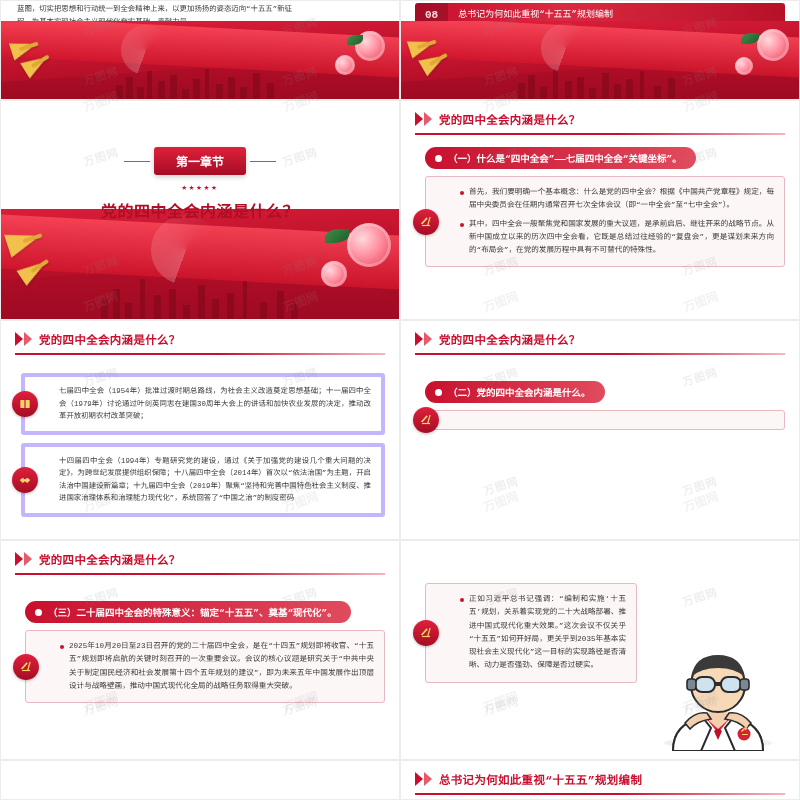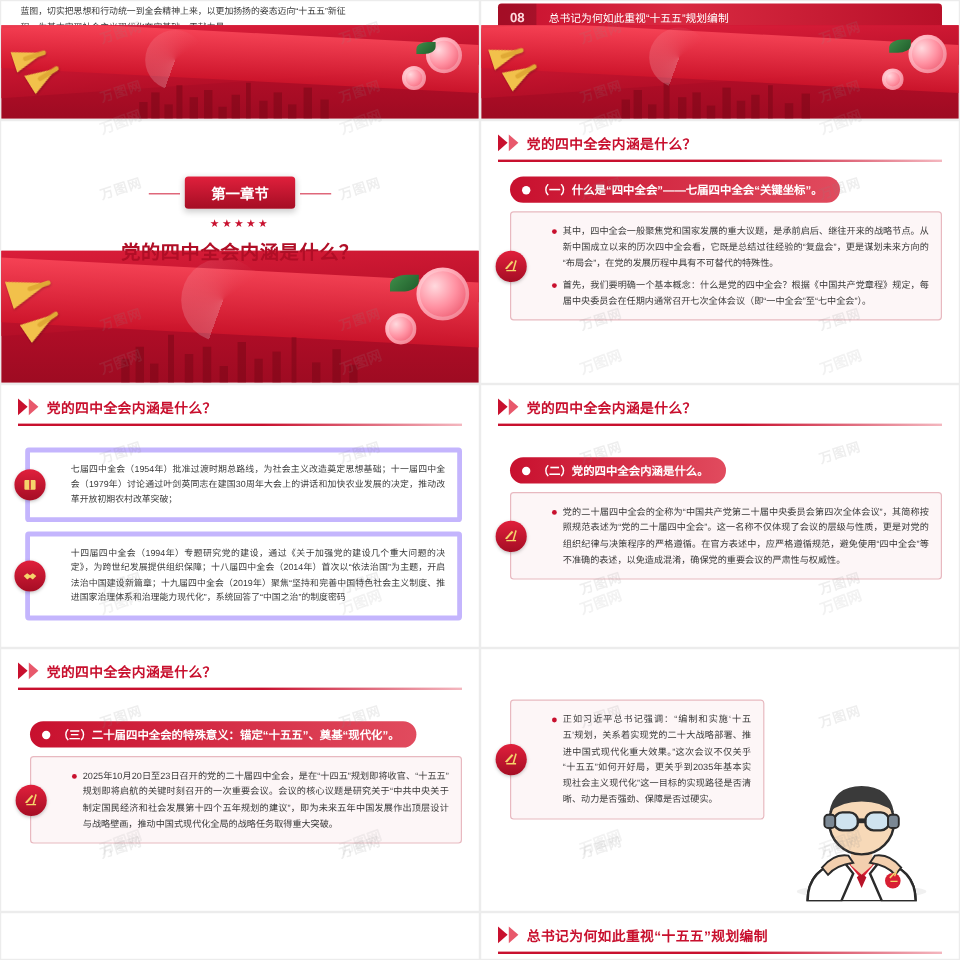--- a/index.html
+++ b/index.html
@@ -7,20 +7,21 @@
     width: 800px; height: 800px;
     background: #ffffff;
     font-family: "Liberation Sans", "DejaVu Sans", sans-serif;
     overflow: hidden;
   }
   .grid {
     width: 800px; height: 800px;
     display: grid;
     grid-template-columns: 400px 400px;
     grid-template-rows: 100px 220px 220px 220px 40px;
+    font-family: Liberation Mono, monospace;
   }
   .slide {
     position: relative;
     background: #ffffff;
     border: 1px solid #ececec;
     overflow: hidden;
   }
 
   
   .banner {
@@ -362,22 +363,22 @@
         <span>（一）什么是“四中全会”——七届四中全会“关键坐标”。</span>
       </div>
       <div class="body-box">
         <div class="emblem">
           <svg viewBox="0 0 24 24" aria-hidden="true">
             <path d="M3 15 L13 4 L15 6 L6 16 Z" fill="#f5d36b"></path>
             <path d="M14 17 L18 3 L20 4 L16 18 Z" fill="#f5d36b"></path>
             <path d="M5 17 h14 v2 H5 Z" fill="#f5d36b"></path>
           </svg>
         </div>
+        <p class="para">首先，我们要明确一个基本概念：什么是党的四中全会？根据《中国共产党章程》规定，每届中央委员会在任期内通常召开七次全体会议（即“一中全会”至“七中全会”）。</p>
         <p class="para">其中，四中全会一般聚焦党和国家发展的重大议题，是承前启后、继往开来的战略节点。从新中国成立以来的历次四中全会看，它既是总结过往经验的“复盘会”，更是谋划未来方向的“布局会”，在党的发展历程中具有不可替代的特殊性。</p>
-        <p class="para">首先，我们要明确一个基本概念：什么是党的四中全会？根据《中国共产党章程》规定，每届中央委员会在任期内通常召开七次全体会议（即“一中全会”至“七中全会”）。</p>
       </div>
     </div>
     <div class="wm">
       <span>万图网</span>
       <span>万图网</span>
       <span>万图网</span>
       <span>万图网</span>
     </div>
   </div>
 
@@ -432,21 +433,20 @@
         <span>（二）党的四中全会内涵是什么。</span>
       </div>
       <div class="body-box">
         <div class="emblem">
           <svg viewBox="0 0 24 24" aria-hidden="true">
             <path d="M3 15 L13 4 L15 6 L6 16 Z" fill="#f5d36b"></path>
             <path d="M14 17 L18 3 L20 4 L16 18 Z" fill="#f5d36b"></path>
             <path d="M5 17 h14 v2 H5 Z" fill="#f5d36b"></path>
           </svg>
         </div>
-        <p class="para">党的二十届四中全会的全称为“中国共产党第二十届中央委员会第四次全体会议”，其简称按照规范表述为“党的二十届四中全会”。这一名称不仅体现了会议的层级与性质，更是对党的组织纪律与决策程序的严格遵循。在官方表述中，应严格遵循规范，避免使用“四中全会”等不准确的表述，以免造成混淆，确保党的重要会议的严肃性与权威性。</p>
       </div>
     </div>
     <div class="wm">
       <span>万图网</span>
       <span>万图网</span>
       <span>万图网</span>
       <span>万图网</span>
     </div>
   </div>
 

